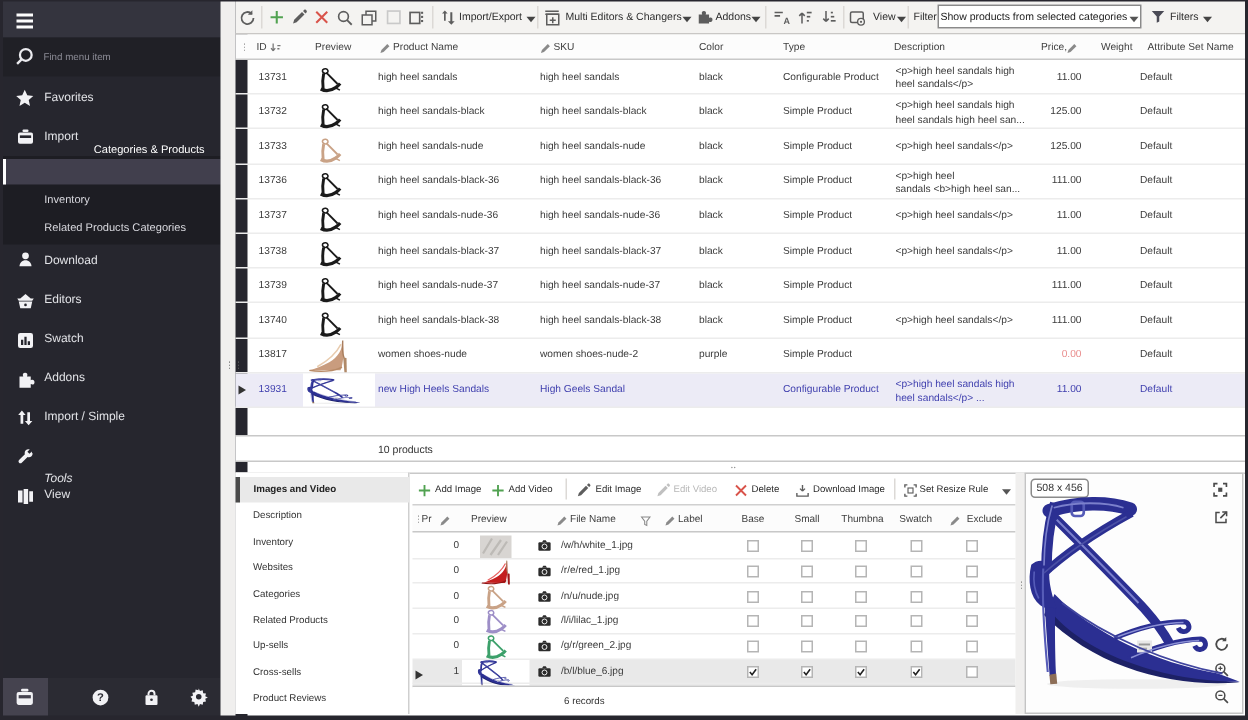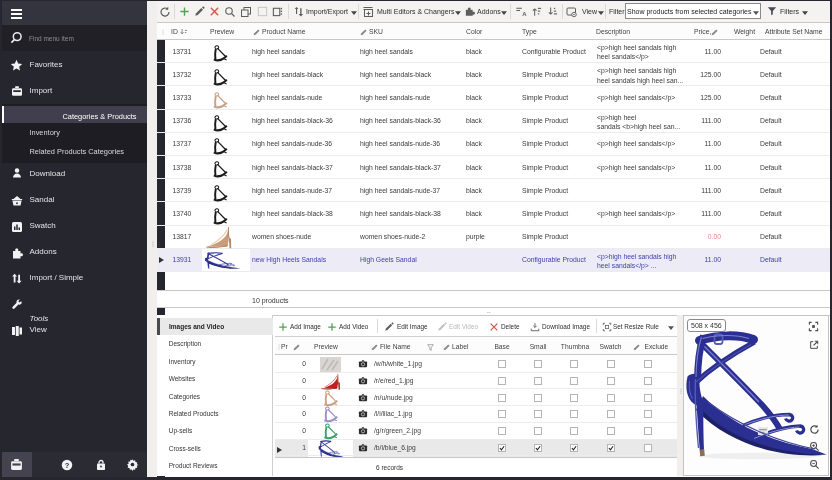--- a/index.html
+++ b/index.html
@@ -21,25 +21,25 @@
 <svg class="a" style="left:10px;top:32px" width="12" height="12" viewBox="0 0 12 12">
       <circle cx="7.2" cy="4.6" r="3.9" fill="none" stroke="#ebebef" stroke-width="1.5"></circle>
       <line x1="4.4" y1="7.6" x2="1.4" y2="10.6" stroke="#ebebef" stroke-width="1.6"></line>
     </svg>
 <div class="t" style="left:29px;top:34.5px;color:#8c8c96;font-size:6.5px;">Find menu item</div>
 <div class="a" style="left:0;top:103.5px;width:147px;height:59px;background:#1d1d23;"></div>
 <div class="a" style="left:0;top:105.5px;width:147px;height:17.5px;background:#413f4d;"></div>
 <div class="a" style="left:0;top:105.5px;width:3.5px;height:17.5px;background:#ffffff;"></div>
 <div class="t" style="left:29.5px;top:60.8px;font-size:8px;color:#e2e3e7;">Favorites</div>
 <div class="t" style="left:29.5px;top:86.5px;font-size:8px;color:#e2e3e7;">Import</div>
-<div class="t" style="left:29.5px;top:113px;font-size:7.4px;color:#ffffff;padding-left:33px;">Categories &amp; Products</div>
+<div class="t" style="left:29.5px;top:96px;font-size:7.4px;color:#ffffff;padding-left:33px;">Categories &amp; Products</div>
 <div class="t" style="left:29.5px;top:129.1px;font-size:7.4px;color:#d8d8de;">Inventory</div>
 <div class="t" style="left:29.5px;top:148.4px;font-size:7.4px;color:#d8d8de;">Related Products Categories</div>
 <div class="t" style="left:29.5px;top:169.5px;font-size:8px;color:#e2e3e7;">Download</div>
-<div class="t" style="left:29.5px;top:195.8px;font-size:8px;color:#e2e3e7;">Sandal</div>
+<div class="t" style="left:29.5px;top:195.8px;font-size:8px;color:#e2e3e7;">Editors</div>
 <div class="t" style="left:29.5px;top:221.8px;font-size:8px;color:#e2e3e7;">Swatch</div>
 <div class="t" style="left:29.5px;top:247.8px;font-size:8px;color:#e2e3e7;">Addons</div>
 <div class="t" style="left:29.5px;top:273.8px;font-size:8px;color:#e2e3e7;">Import / Simple</div>
 <div class="t" style="left:29.5px;top:315px;font-size:8px;color:#e2e3e7;font-style:italic;">Tools</div>
 <div class="t" style="left:29.5px;top:325.8px;font-size:8px;color:#e2e3e7;">View</div>
 <svg class="a" style="left:9.5px;top:58.5px" width="13" height="13" viewBox="0 0 24 24">
       <path fill="#f2f2f5" d="M12 1.5l3.1 6.9 7.4.7-5.6 5 1.6 7.3L12 17.6 5.5 21.4l1.6-7.3-5.6-5 7.4-.7z"></path>
     </svg>
 <svg class="a" style="left:10.5px;top:84.5px" width="12" height="12" viewBox="0 0 24 24">
       <rect x="2" y="6.5" width="20" height="15" rx="2.5" fill="#f2f2f5"></rect>

